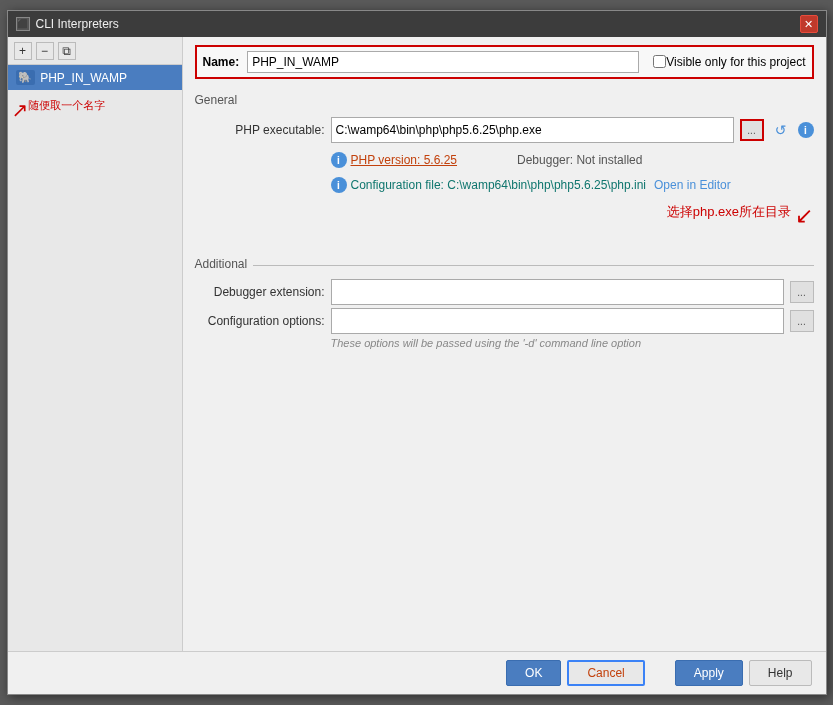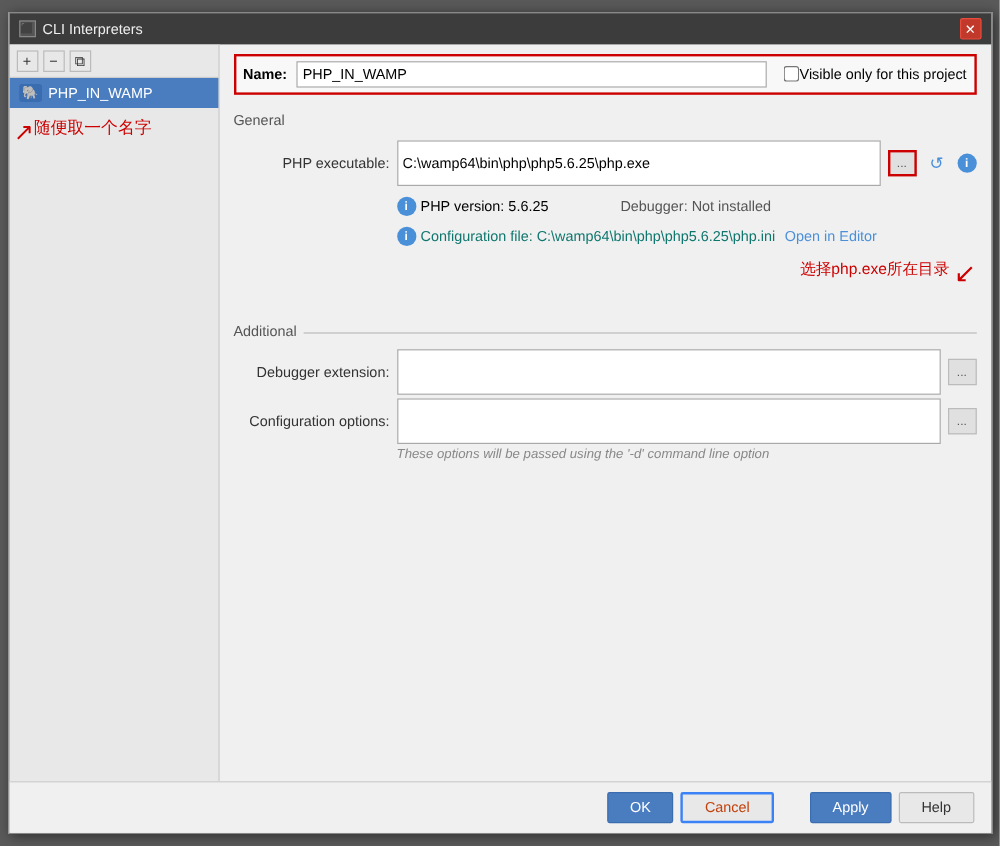--- a/index.html
+++ b/index.html
@@ -170,21 +170,21 @@
       text-align: right;
       font-size: 12px;
       color: #333;
       flex-shrink: 0;
     }
     .form-input {
       flex: 1;
       border: 1px solid #aaa;
       padding: 2px 4px;
       font-size: 12px;
-      height: 38px;
+      height: 26px;
       background: white;
       outline: none;
     }
     .browse-btn {
       width: 24px;
       height: 22px;
       background: #e0e0e0;
       border: 1px solid #bbb;
       display: flex;
       align-items: center;
@@ -218,21 +218,22 @@
       display: flex;
       align-items: center;
       justify-content: center;
       font-size: 10px;
       font-weight: bold;
       cursor: pointer;
       flex-shrink: 0;
     }
     .info-text {
       font-size: 12px;
-      color: #000000;
+      color: #c2410c;
+      text-decoration: underline;
     }
     .debugger-status {
       margin-left: auto;
       font-size: 12px;
       color: #555;
     }
     .config-text {
       font-size: 12px;
       color: #0f766e;
     }
@@ -329,21 +330,21 @@
         <div class="toolbar-btn">−</div>
         <div class="toolbar-btn">⧉</div>
       </div>
       <div class="sidebar-item">
         <span class="sidebar-item-icon">🐘</span>
         <span>PHP_IN_WAMP</span>
       </div>
       <div class="annotation-area">
         <div style="display:flex;align-items:flex-start;margin-top:8px;">
           <span class="red-arrow">↗</span>
-          <span style="color:#cc0000;font-size:14px;">随便取一个名字</span>
+          <span style="color:#cc0000;font-size:11px;">随便取一个名字</span>
         </div>
       </div>
     </div>
 
     <div class="main-content">
 
       <div class="name-row">
         <span class="name-label">Name:</span>
         <input class="name-input" type="text" value="PHP_IN_WAMP" style="">
         <div class="visible-checkbox-row">

